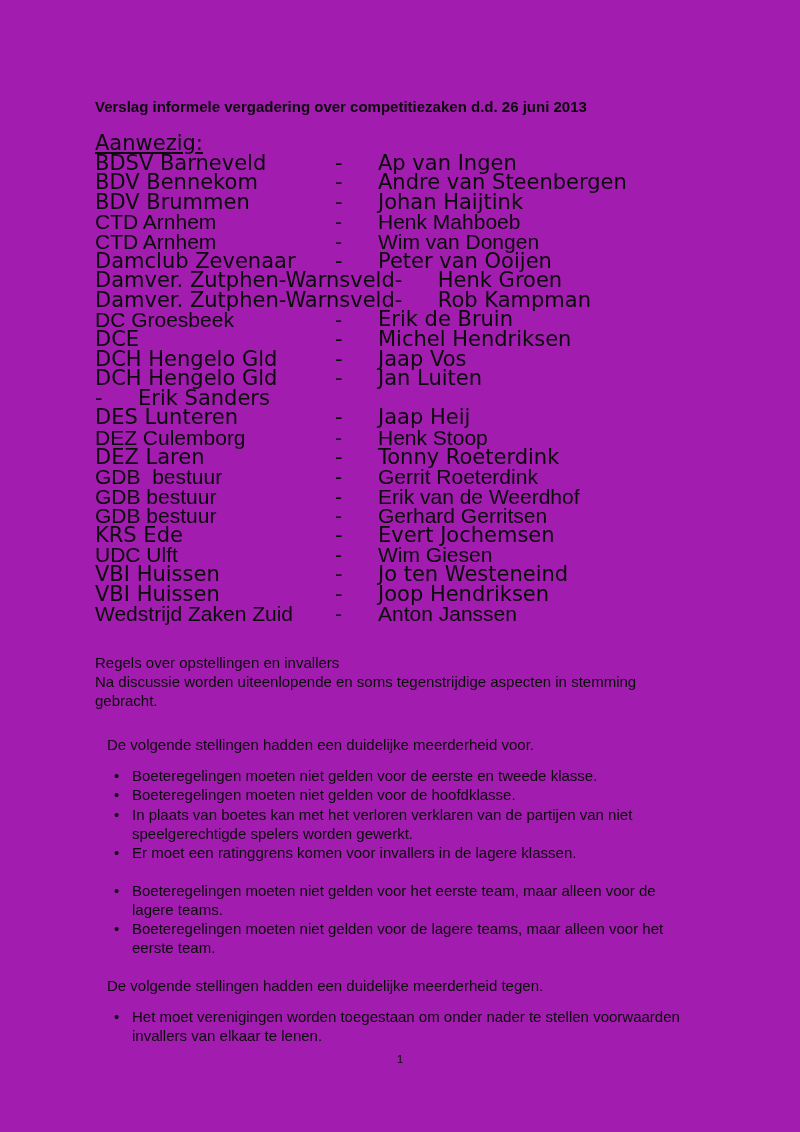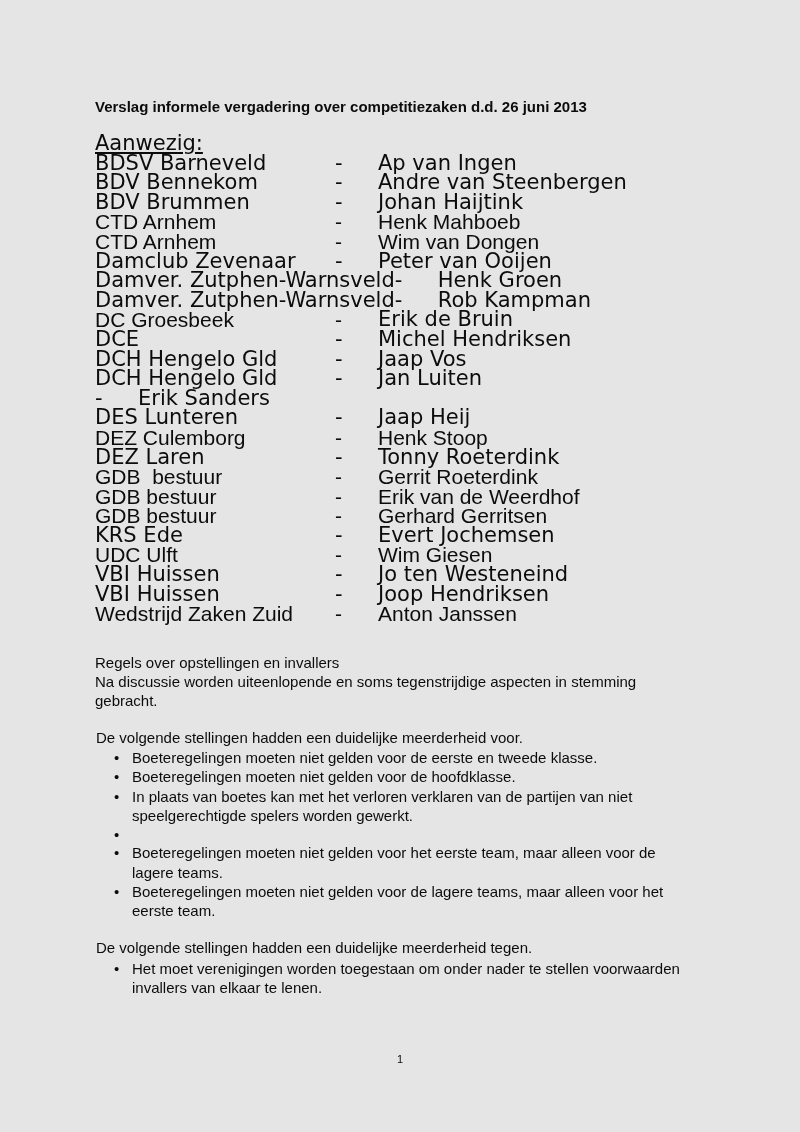--- a/index.html
+++ b/index.html
@@ -1,19 +1,19 @@
 <!DOCTYPE html>
 <html><head>
 <meta charset="utf-8">
 <style>
   html, body { margin:0; padding:0; background:#ffffff; }
   .page {
     position:relative;
     width:800px; height:1132px;
-    background:#e5e5e5;
+    background:#a21caf;
     color:#0c0c0c;
     font-family:"Liberation Sans", sans-serif;
     overflow:hidden;
   }
   .content {
     position:absolute;
     left:95px; top:97px;
     width:592px;
   }
   .doc-title {
@@ -35,23 +35,23 @@
   .sep  { width:43px; white-space:pre; }
   .name { flex:1; white-space:pre; }
   .fw { font-family:"DejaVu Sans", sans-serif; }       
   .fn { font-family:"Liberation Sans", sans-serif; }   
   
   .body-section { margin-top:29px; font-size:15px; line-height:19.3px; }
   .section-heading {
     font-size:15px; font-weight:normal;
     margin:0;
   }
-  .para { margin:0 0 17px 0; }
+  .para { margin:0 0 24px 0; }
   .vote-group { margin:0 0 18px 0; }
-  .lead { margin:1px; }
+  .lead { margin:12px; }
   ul.bullets { margin:0; padding:0; list-style:none; }
   ul.bullets li { position:relative; padding-left:37px; }
   ul.bullets .bullet-glyph { position:absolute; left:19px; top:0; }
   .footer-pagenum {
     position:absolute;
     left:0; right:0; top:1053px;
     text-align:center;
     font-size:11px;
     line-height:13px;
   }
@@ -191,21 +191,21 @@
     <div class="body-section">
       <h2 class="section-heading">Regels over opstellingen en invallers</h2>
       <p class="para">Na discussie worden uiteenlopende en soms tegenstrijdige aspecten in stemming gebracht.</p>
 
       <div class="vote-group">
         <p class="lead">De volgende stellingen hadden een duidelijke meerderheid voor.</p>
         <ul class="bullets">
           <li><span class="bullet-glyph">•</span><span>Boeteregelingen moeten niet gelden voor de eerste en tweede klasse.</span></li>
           <li><span class="bullet-glyph">•</span><span>Boeteregelingen moeten niet gelden voor de hoofdklasse.</span></li>
           <li><span class="bullet-glyph">•</span><span>In plaats van boetes kan met het verloren verklaren van de partijen van niet speelgerechtigde spelers worden gewerkt.</span></li>
-          <li><span class="bullet-glyph">•</span></li>
+          <li><span class="bullet-glyph">•</span><span>Er moet een ratinggrens komen voor invallers in de lagere klassen.</span></li>
         </ul>
       </div>
 
       <div class="vote-group">
         <ul class="bullets">
           <li><span class="bullet-glyph">•</span><span>Boeteregelingen moeten niet gelden voor het eerste team, maar alleen voor de lagere teams.</span></li>
           <li><span class="bullet-glyph">•</span><span>Boeteregelingen moeten niet gelden voor de lagere teams, maar alleen voor het eerste team.</span></li>
         </ul>
       </div>
 

